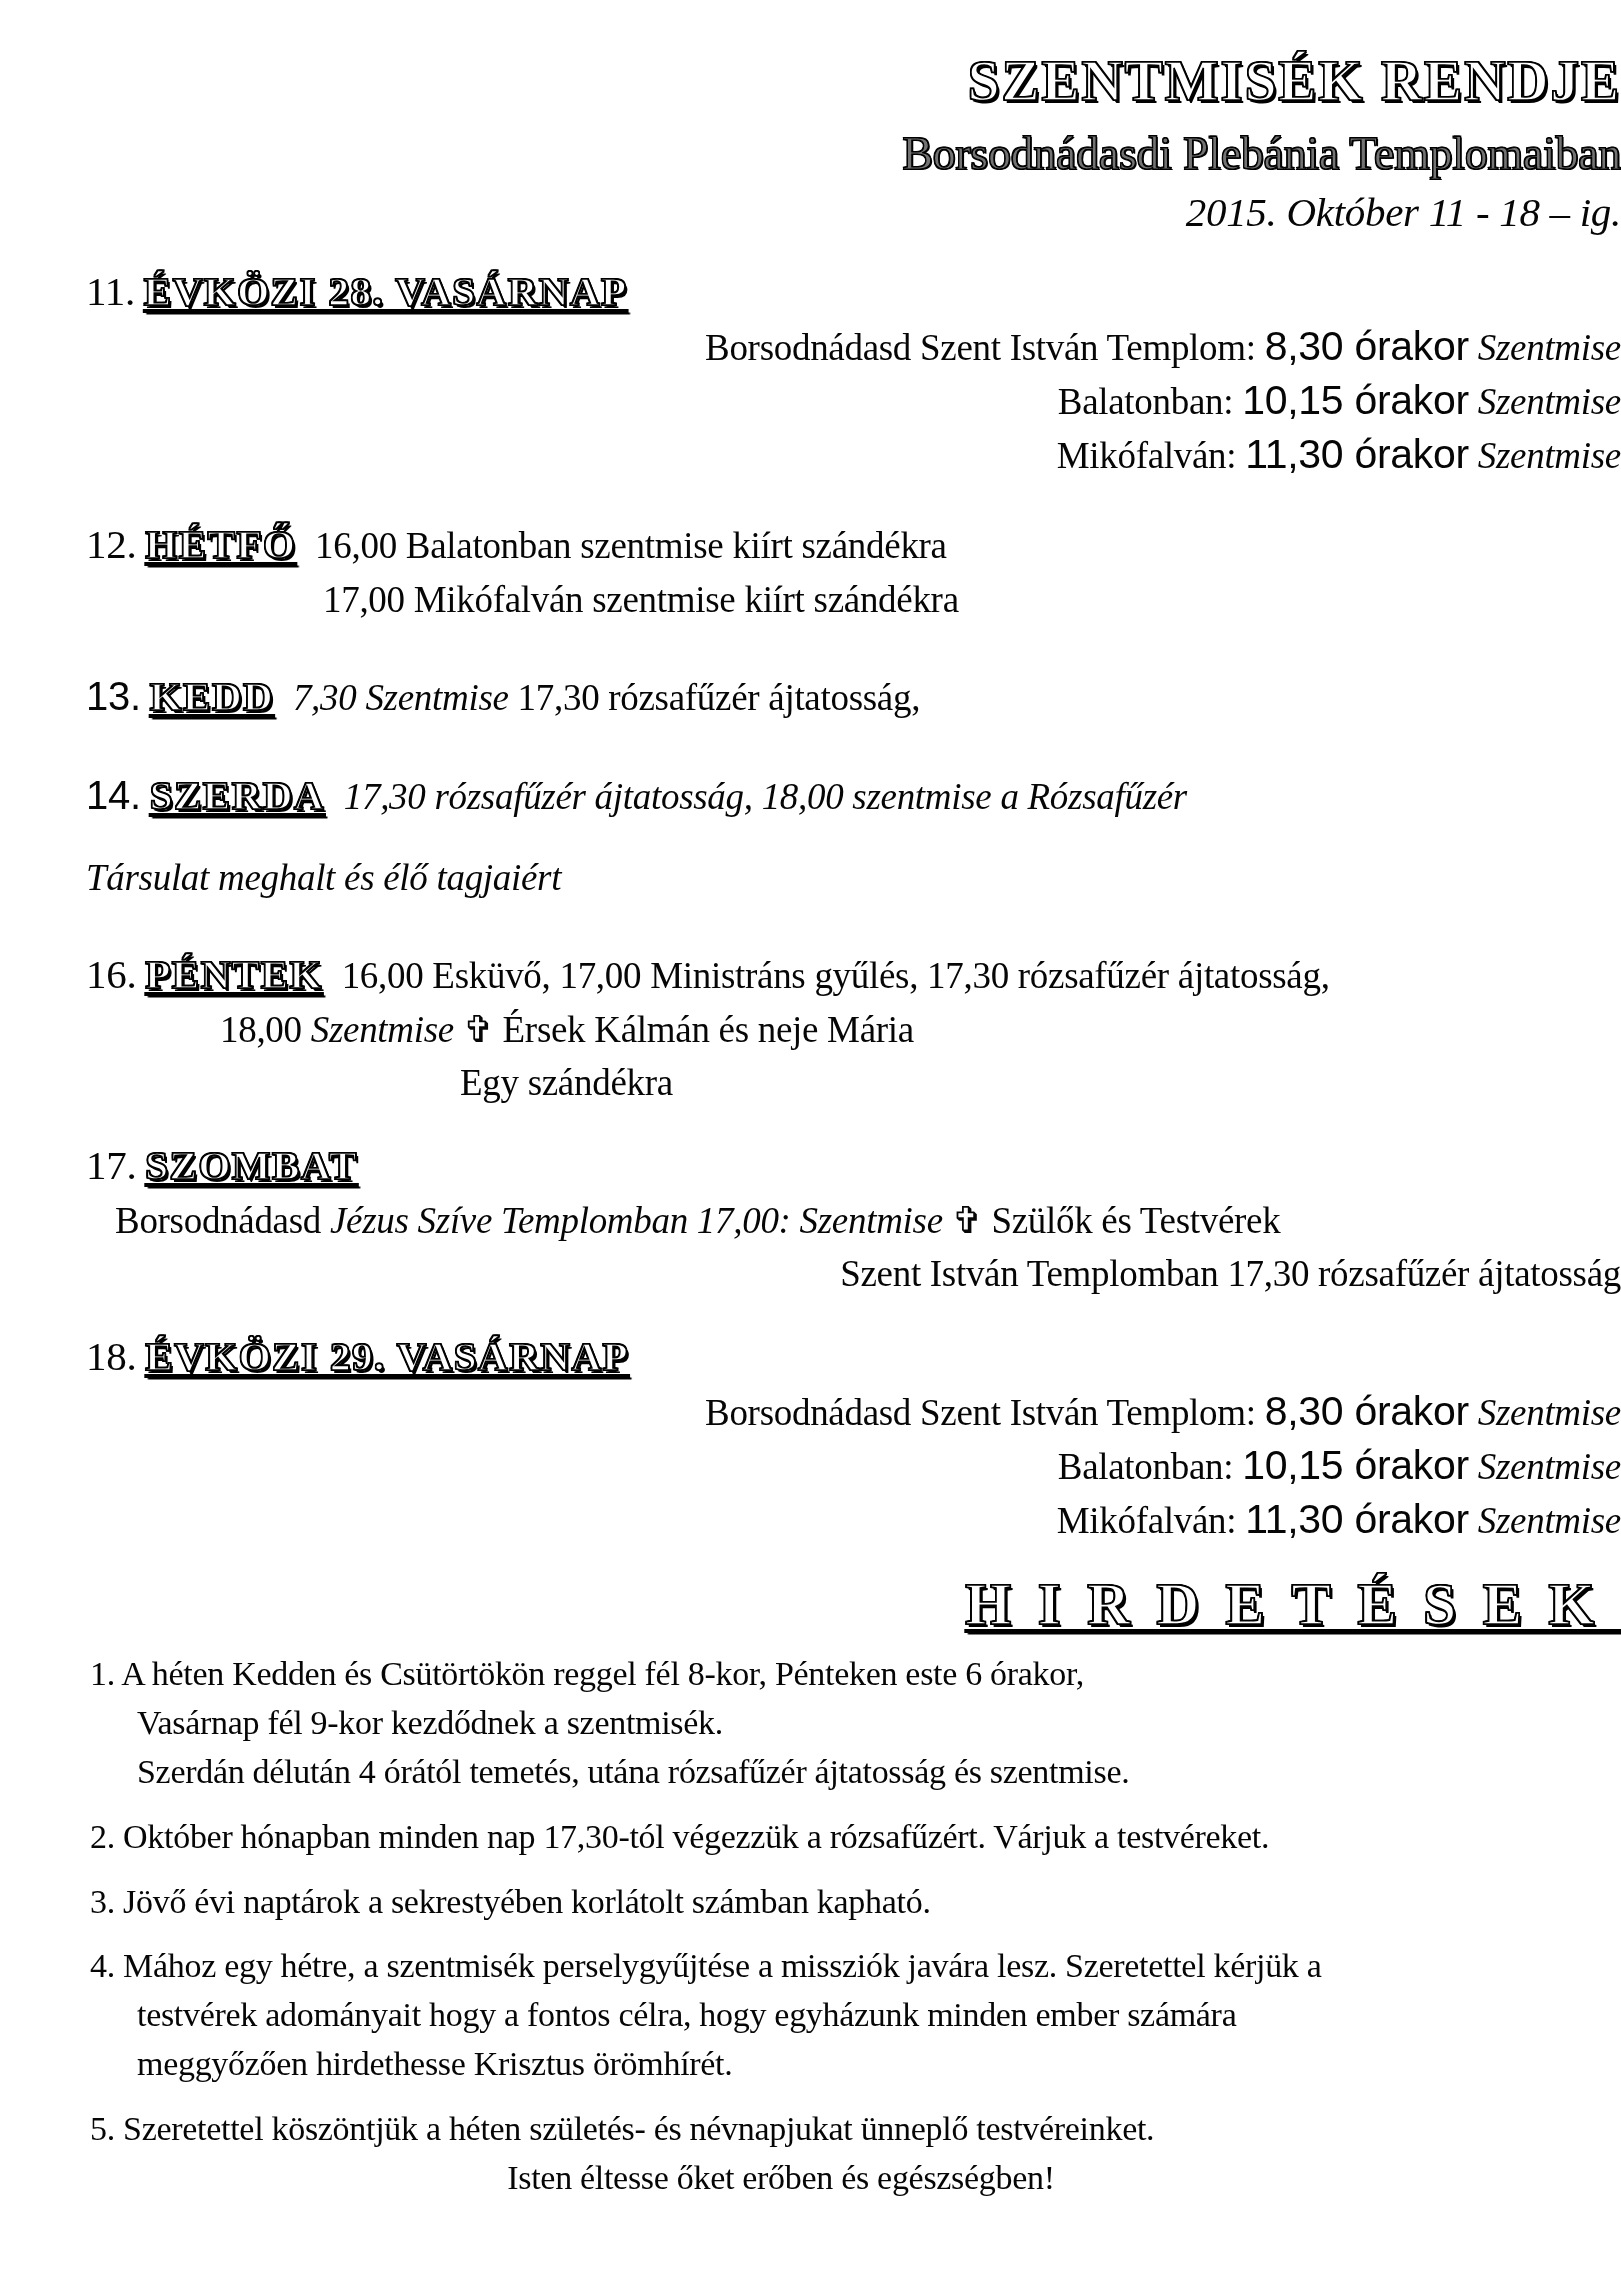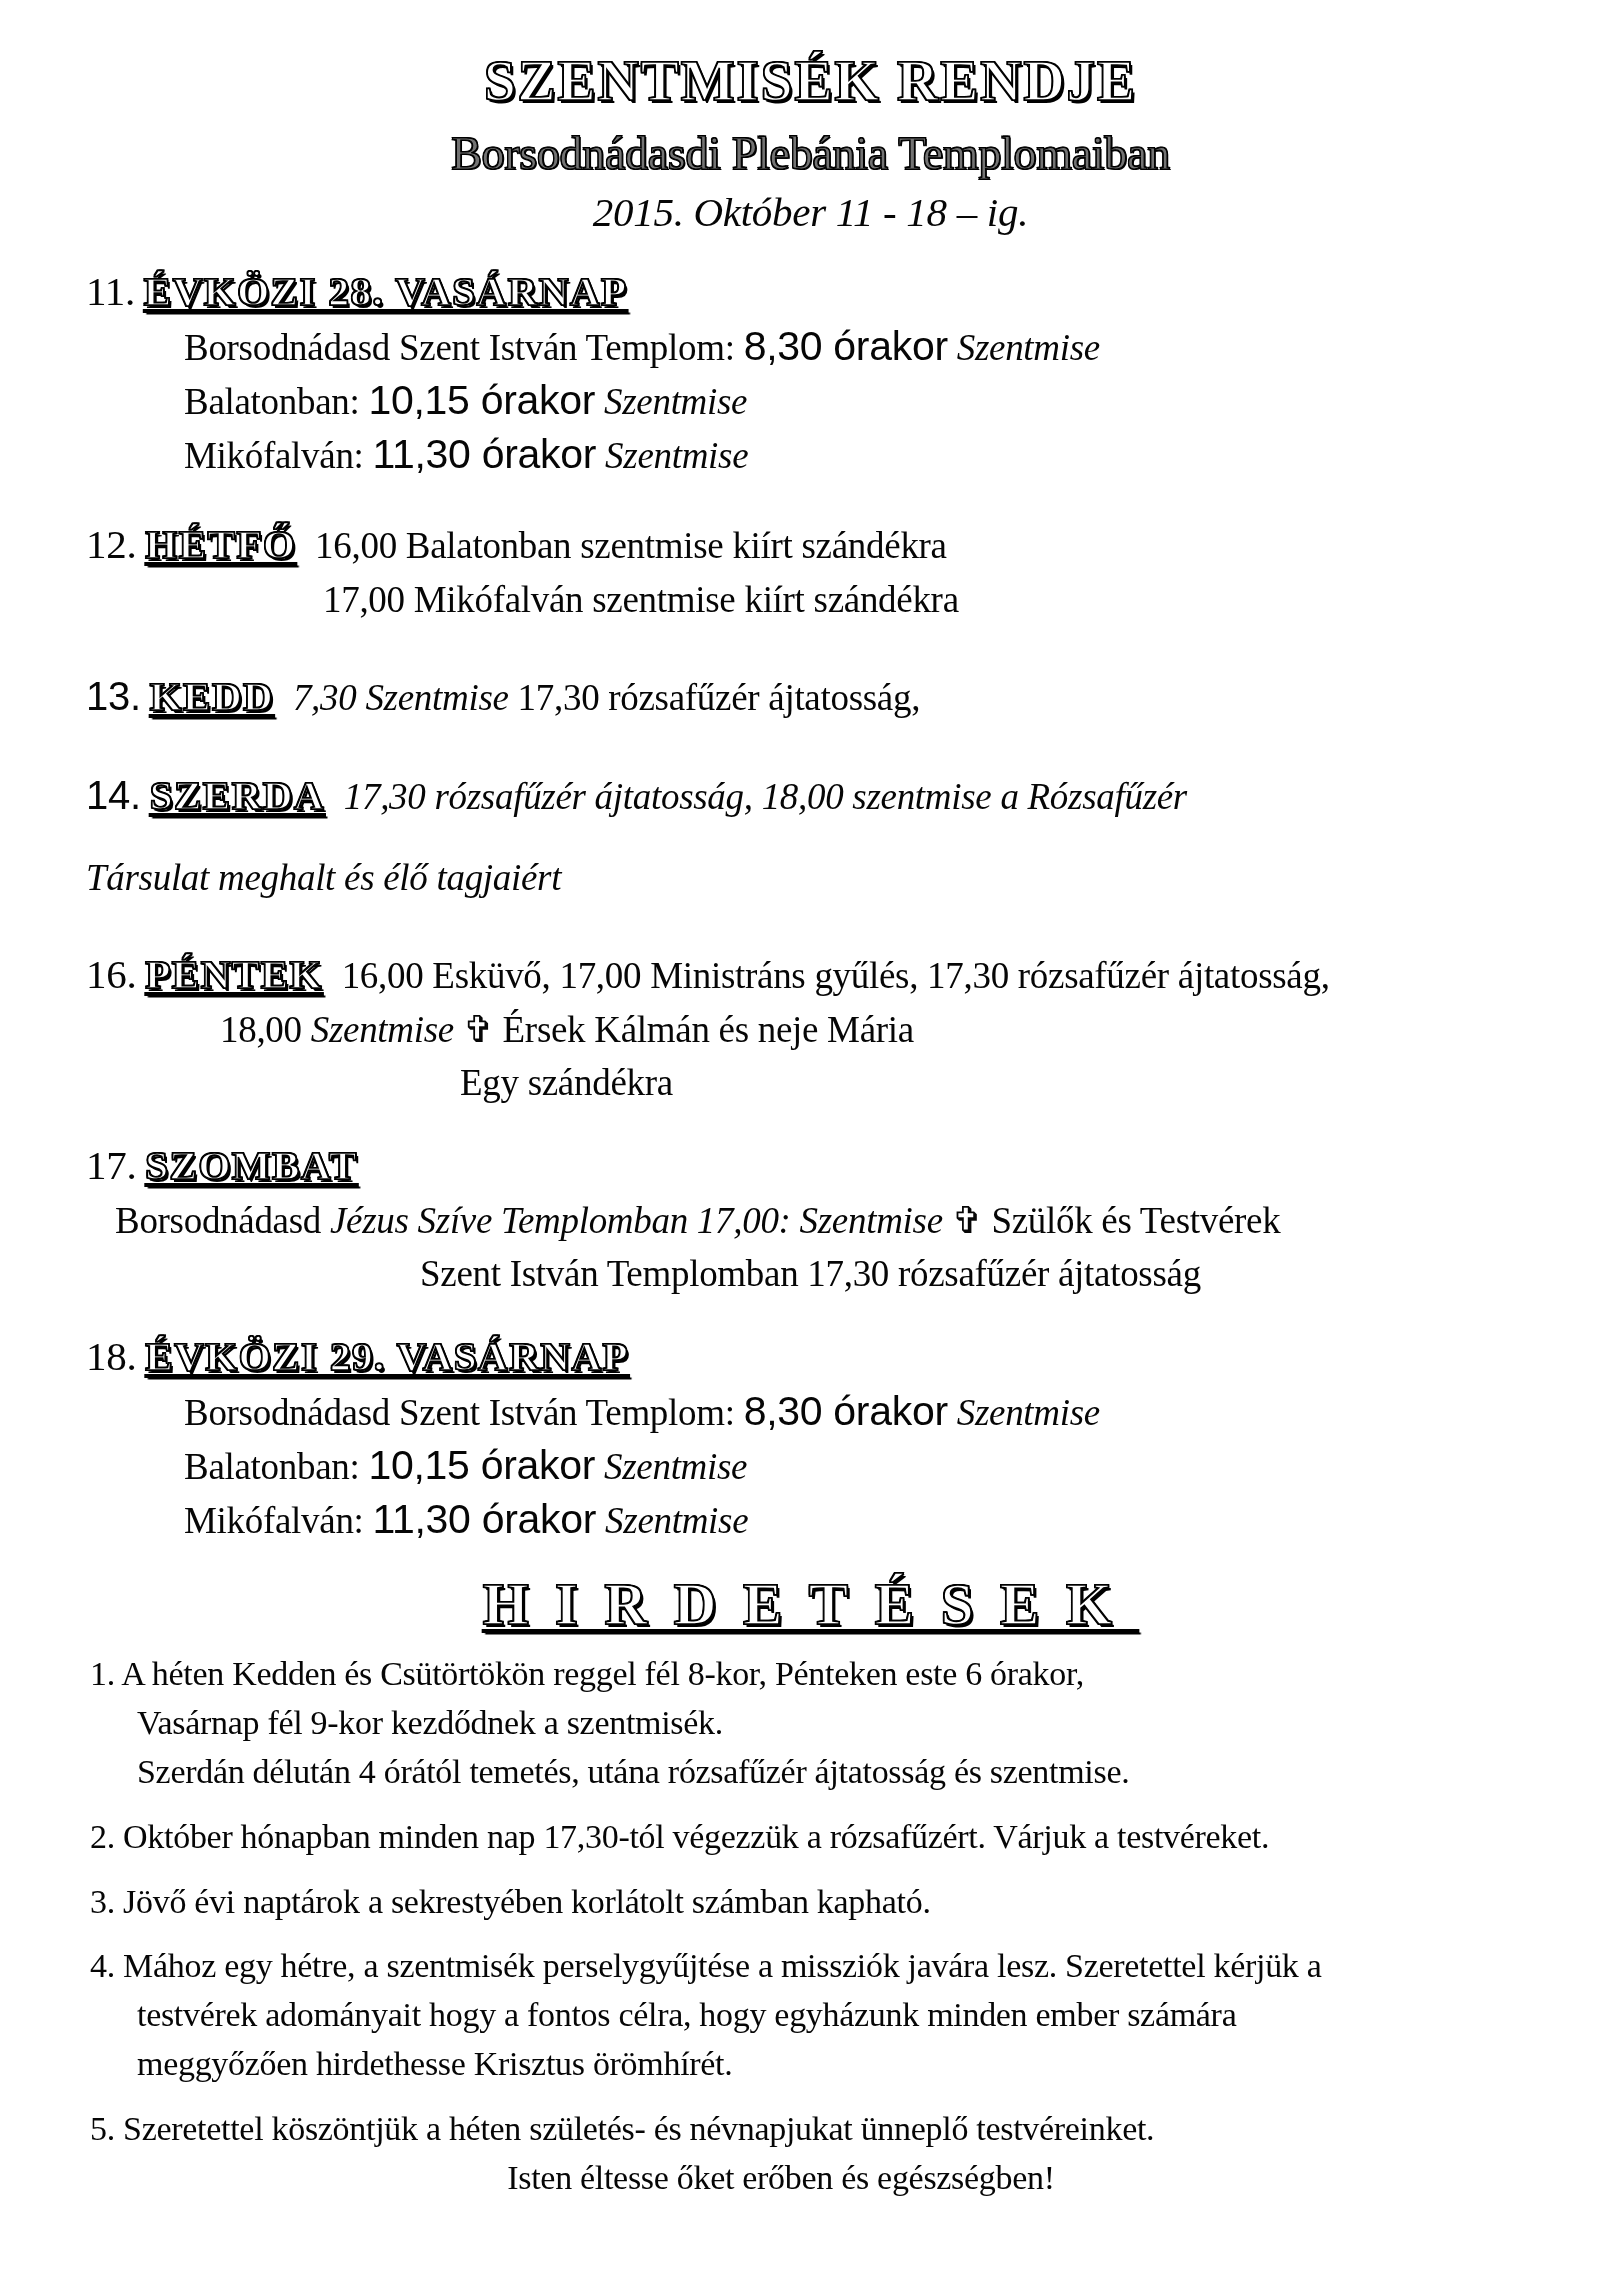--- a/index.html
+++ b/index.html
@@ -7,21 +7,21 @@
     position:relative;
     width:1621px;height:2293px;
     background:#ffffff;
     overflow:hidden;
     font-family:"Liberation Serif",serif;
     color:#060606;
     letter-spacing:-0.3px;
     box-sizing:border-box;
     padding-top:49px;
   }
-  .center{text-align:center;}
+  .center{text-align:right;}
   
   .engraved{
     font-weight:bold;
     color:#ffffff;
     -webkit-text-stroke:1.5px #000;
     text-shadow:-1px -1px 0 #000,1px -1px 0 #000,-1px 1px 0 #000,1px 1px 0 #000,2.5px 2.5px 0 #000;
   }
   .engraved-light{
     font-weight:normal;
     color:#737373;
@@ -39,21 +39,21 @@
   .day{
     font-size:41px;
     letter-spacing:1.5px;
     text-decoration:underline;
     text-decoration-color:#000;
     text-decoration-thickness:2px;
     text-underline-offset:4.9px;
     margin-right:9.8px;
   }
   .line{font-size:37px;line-height:53px;}
-  .indent-rows{margin-left:98px;}   
+  .indent-rows{margin-left:98px;text-align:right;}   
   .time-sans{font-family:"Liberation Sans",sans-serif;font-size:41px;}
   .italic{font-style:italic;}
   .cross{font-size:37px;}
 
   .mt-sec{margin-top:29px;}
   .mt-sec-lg{margin-top:43px;}
   .mt-sec-md{margin-top:35px;}
   .mt-small{margin-top:27px;}
 
   .s12-line2{margin-left:237px;}

